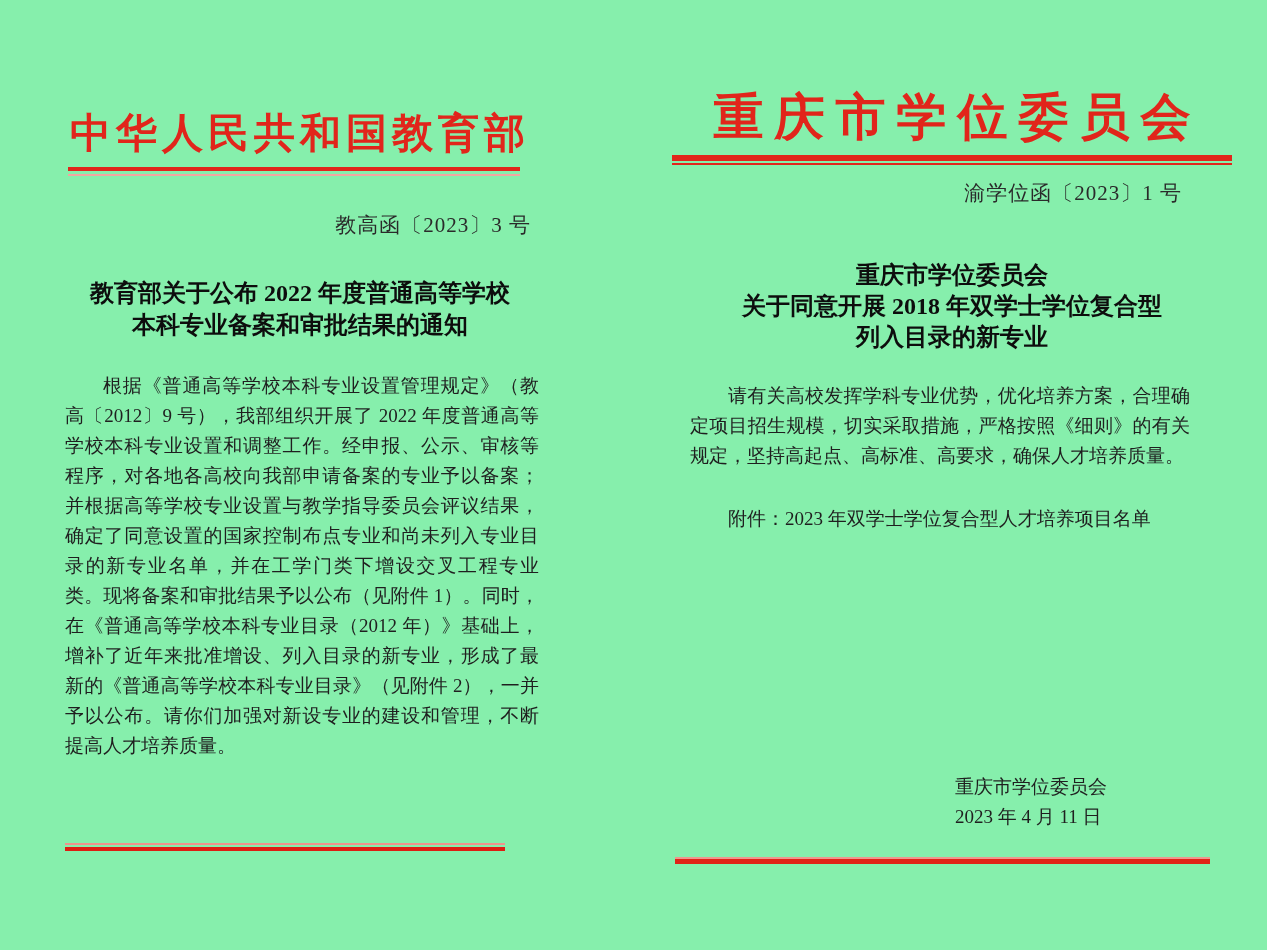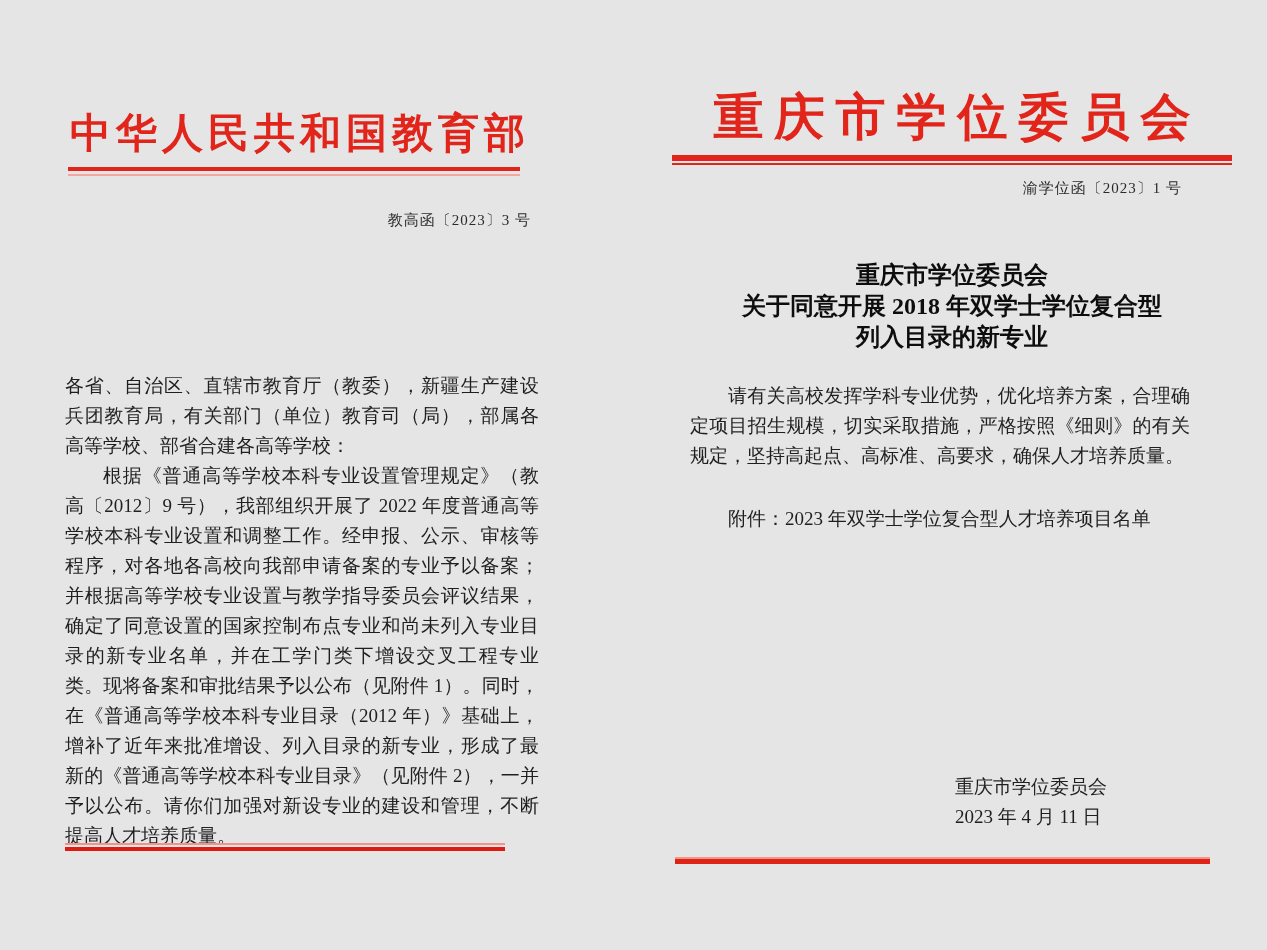--- a/index.html
+++ b/index.html
@@ -4,21 +4,21 @@
 <style>
   html, body { margin: 0; padding: 0; }
   body {
     width: 1267px; height: 950px;
     background: #ffffff;
     font-family: "Liberation Serif", "DejaVu Serif", serif;
   }
   #canvas {
     position: relative;
     width: 1267px; height: 950px;
-    background: #e5e5e5;
+    background: #86efac;
     overflow: hidden;
   }
   .page { position: absolute; top: 0; height: 950px; }
   #page-left  { left: 65px;  width: 470px; }
   #page-right { left: 672px; width: 560px; }
 
   .agency {
     position: absolute; left: 0; right: 0;
     text-align: center;
     color: #e1251b;
@@ -43,21 +43,21 @@
   #left-bottom-rule .b1 { height: 2px; background: #ef948c; }
   #left-bottom-rule .b2 { height: 4px; background: #dd1d12; margin-top: 2px; }
 
   #right-bottom-rule { top: 857px; left: 3px; width: 535px; }
   #right-bottom-rule .b1 { height: 2px; background: #f0968d; }
   #right-bottom-rule .b2 { height: 5px; background: #e02317; }
 
   .docnum {
     position: absolute; left: 0; right: 0;
     text-align: right;
-    font-size: 15px;
+    font-size: 21px;
     color: #2a2a2a;
     letter-spacing: 1px;
   }
   #page-left .docnum  { top: 181px; padding-right: 4px; margin-top: 30px; }
   #page-right .docnum { top: 179px; padding-right: 50px; }
 
   .doc-title {
     position: absolute; left: 0; right: 0;
     text-align: center;
     font-weight: bold;
@@ -99,23 +99,26 @@
   <section class="page" id="page-left">
     <div class="agency">中华人民共和国教育部</div>
 
     <div class="rule" id="left-top-rule">
       <div class="bar b1"></div>
       <div class="bar b2"></div>
     </div>
 
     <div class="docnum">教高函〔2023〕3 号</div>
 
+    <div class="doc-title">
+      <div>教育部关于公布 2022 年度普通高等学校</div>
+      <div>本科专业备案和审批结果的通知</div>
+    </div>
 
     <div class="body-text">
-      <p class="para salutation" style="margin:0;">各省、自治区、直辖市教育厅（教委），新疆生产建设兵团教育局，有关部门（单位）教育司（局），部属各高等学校、部省合建各高等学校：</p>
       <p class="para" style="margin:0;">根据《普通高等学校本科专业设置管理规定》（教高〔2012〕9 号），我部组织开展了 2022 年度普通高等学校本科专业设置和调整工作。经申报、公示、审核等程序，对各地各高校向我部申请备案的专业予以备案；并根据高等学校专业设置与教学指导委员会评议结果，确定了同意设置的国家控制布点专业和尚未列入专业目录的新专业名单，并在工学门类下增设交叉工程专业类。现将备案和审批结果予以公布（见附件 1）。同时，在《普通高等学校本科专业目录（2012 年）》基础上，增补了近年来批准增设、列入目录的新专业，形成了最新的《普通高等学校本科专业目录》（见附件 2），一并予以公布。请你们加强对新设专业的建设和管理，不断提高人才培养质量。</p>
     </div>
 
     <div class="rule" id="left-bottom-rule">
       <div class="bar b1"></div>
       <div class="bar b2"></div>
     </div>
   </section>
 
   <section class="page" id="page-right">

